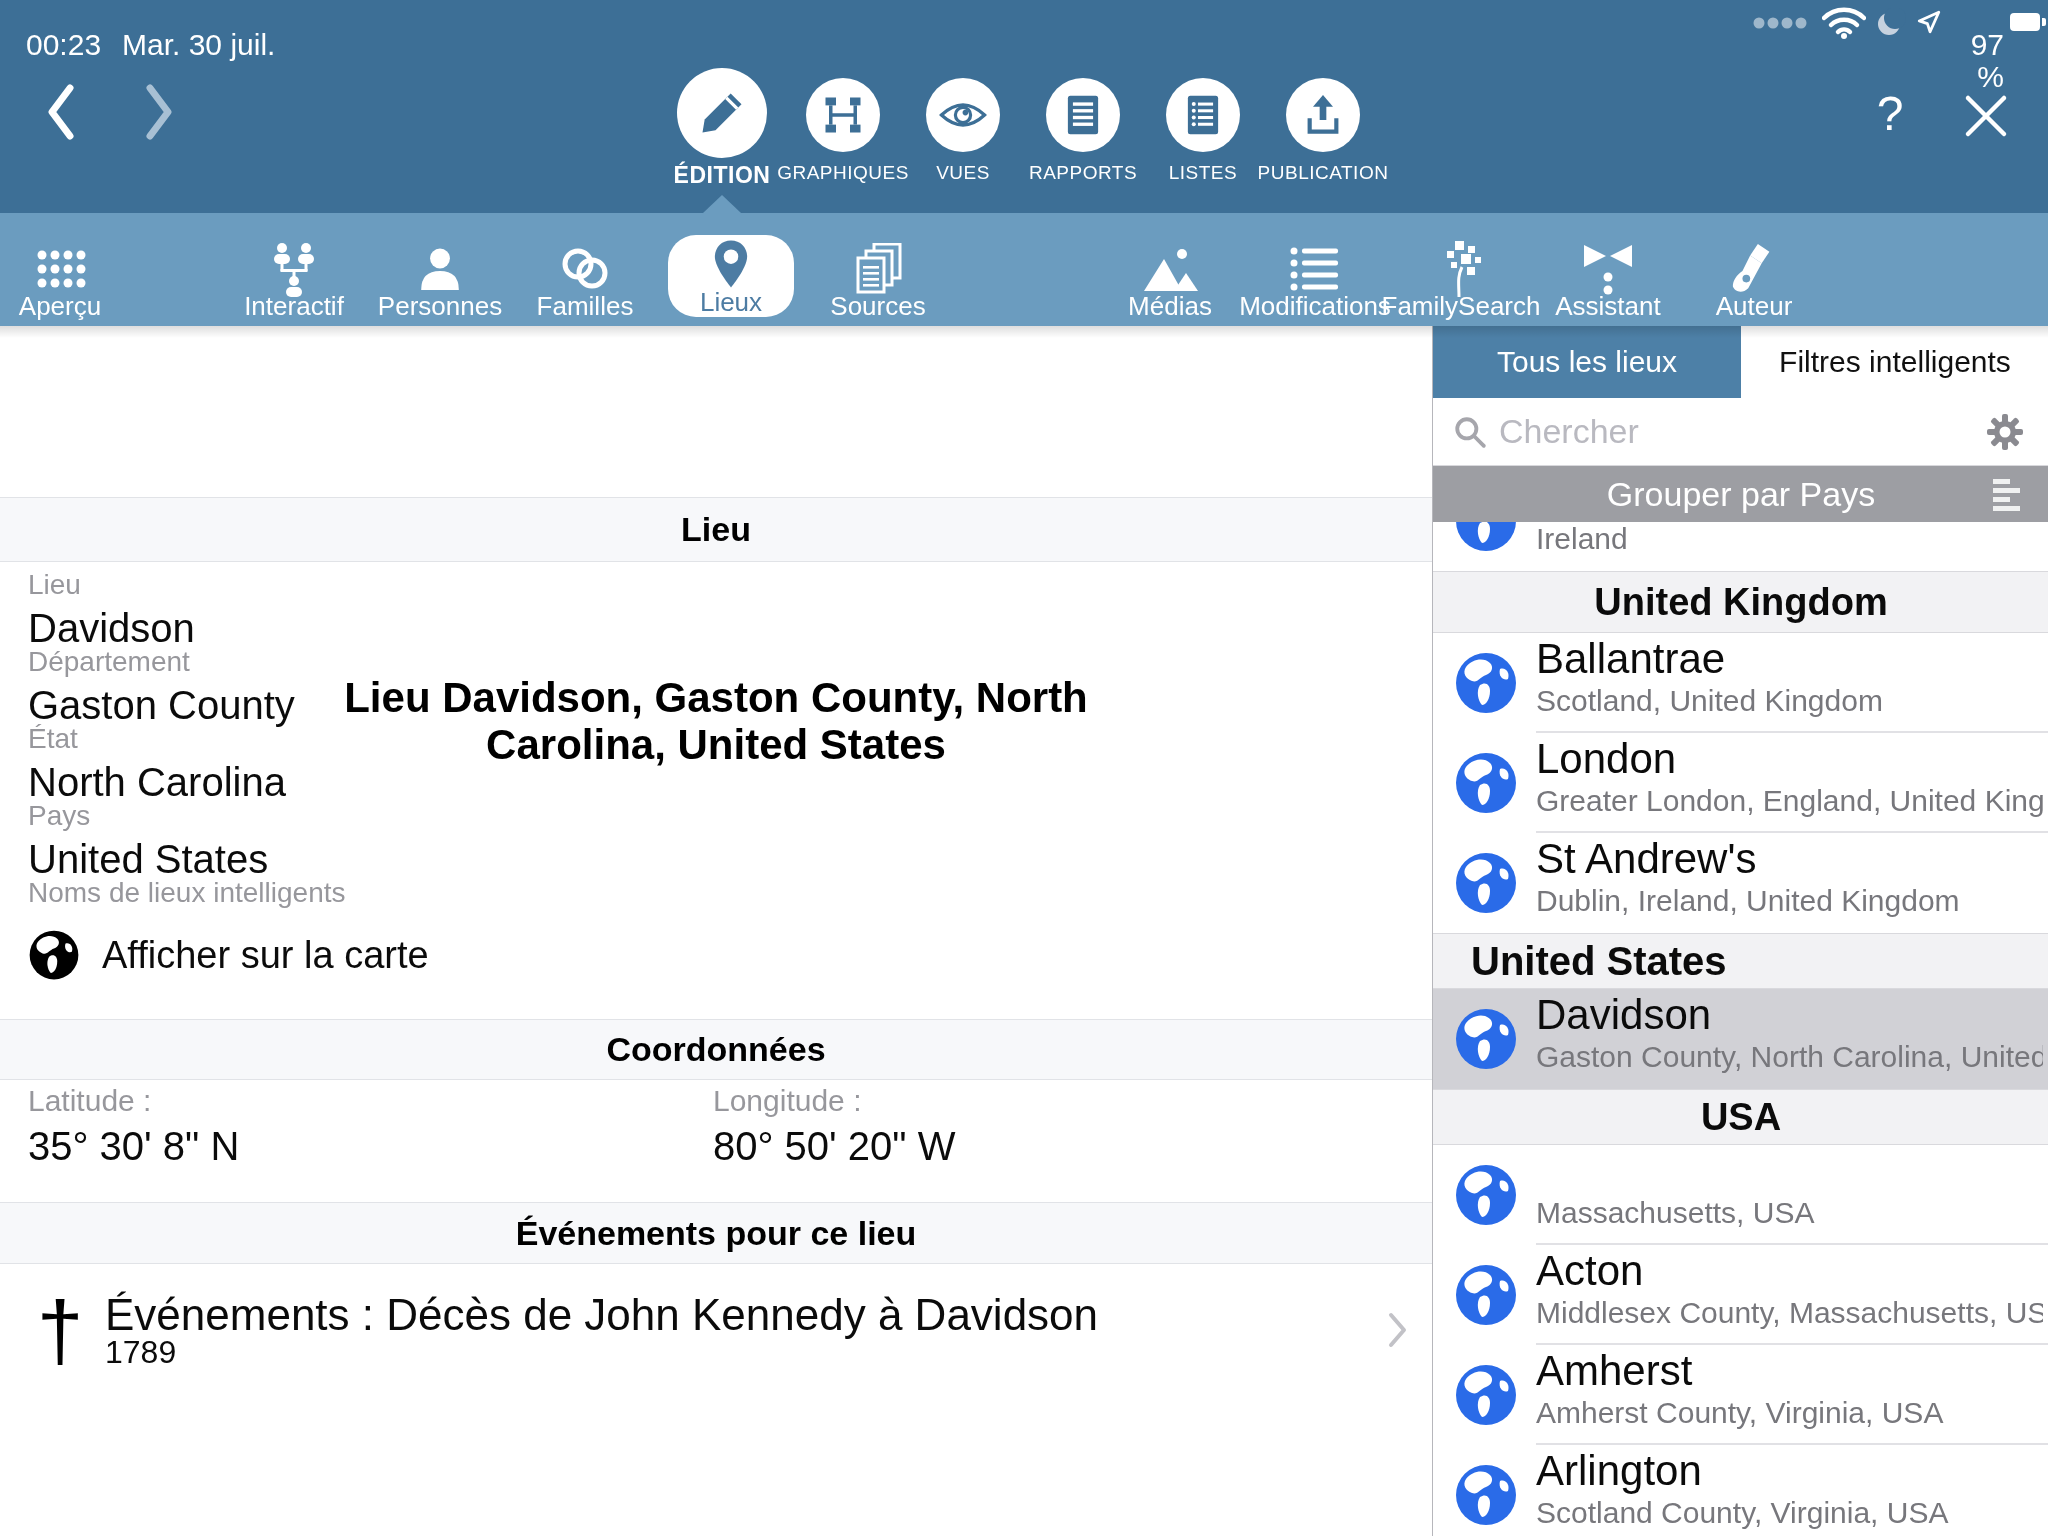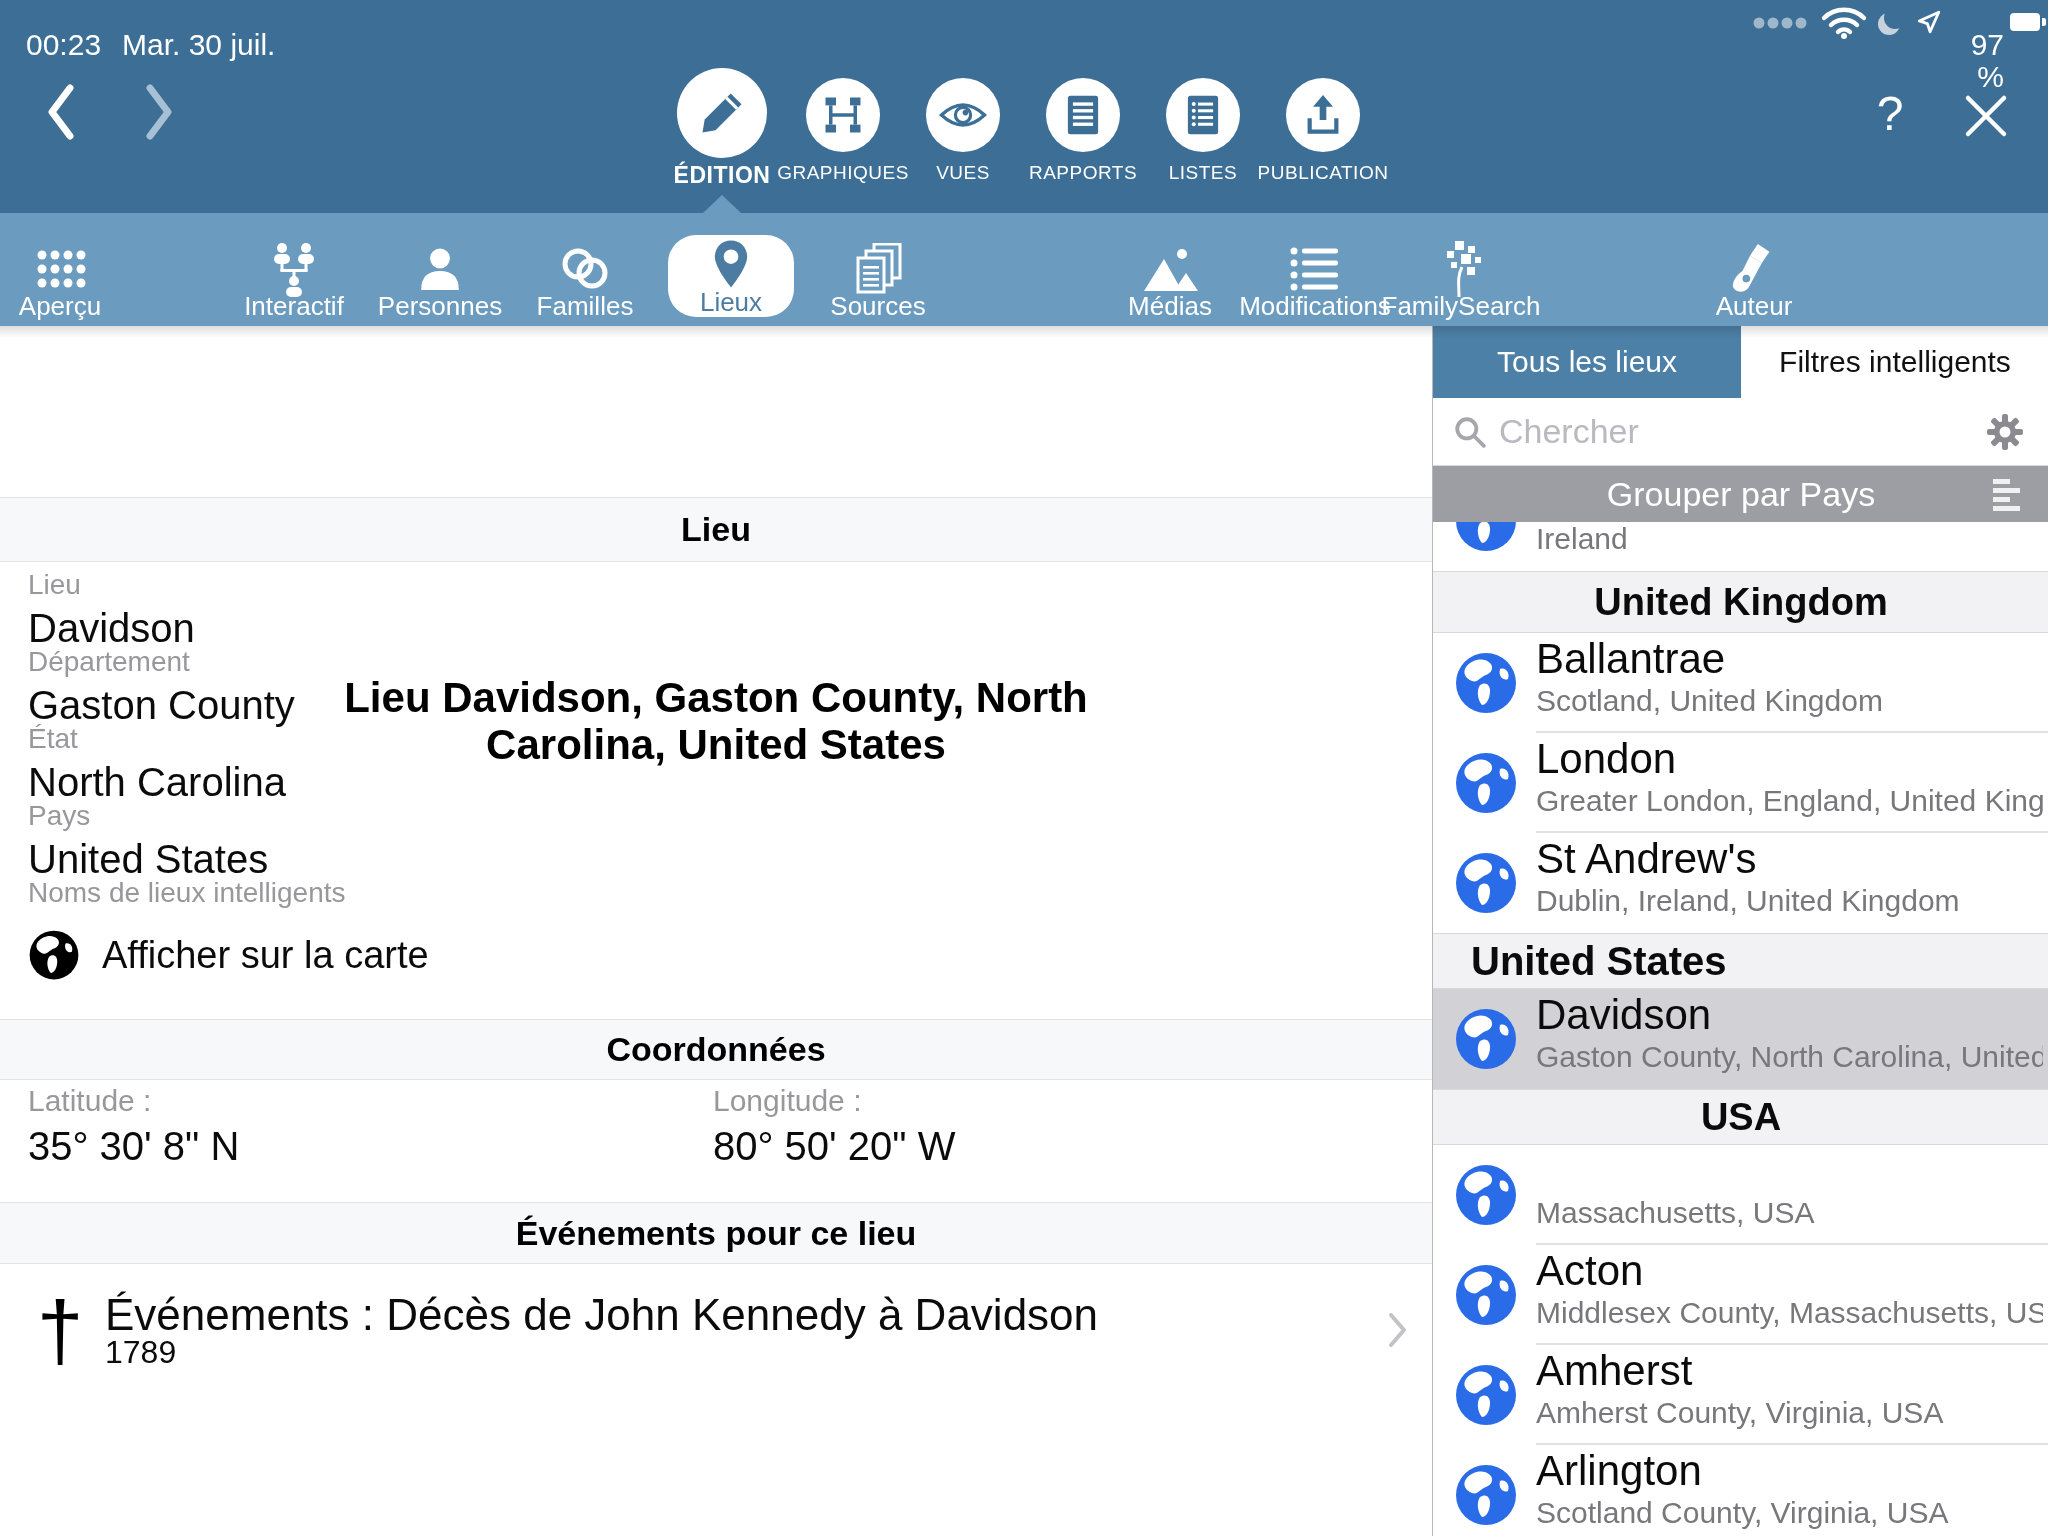--- a/index.html
+++ b/index.html
@@ -291,20 +291,31 @@
           <rect x="10" y="10" width="7" height="7"></rect>
           <rect x="24" y="13" width="10" height="10"></rect>
           <rect x="38" y="16" width="6" height="6"></rect>
           <rect x="14" y="21" width="6" height="6"></rect>
           <rect x="30" y="26" width="8" height="8"></rect>
           <path d="M22 56 C22 44 20 36 25 26" fill="none" stroke="#fff" stroke-width="3"></path>
         </svg>
     </div>
     <div class="nlabel">FamilySearch</div>
   </div>
+  <div class="nav-item" style="left:1518px;">
+    <div class="nicon">
+      <svg width="52" height="56" viewBox="0 0 52 56" fill="#fff">
+          <polygon points="2,4 24,15 2,26"></polygon>
+          <polygon points="50,4 28,15 50,26"></polygon>
+          <circle cx="26" cy="36" r="4.5"></circle>
+          <circle cx="26" cy="49" r="4.5"></circle>
+        </svg>
+    </div>
+    <div class="nlabel">Assistant</div>
+  </div>
   <div class="nav-item" style="left:1664px;">
     <div class="nicon">
       <svg width="50" height="56" viewBox="0 0 52 56" fill="#fff">
           <polygon points="30,2 42,10 34,22 22,14"></polygon>
           <path d="M22 14 L34 22 L20 48 C14 54 6 52 4 46 C4 40 8 34 14 30 Z"></path>
           <circle cx="18" cy="38" r="4" fill="#6b9cbf"></circle>
         </svg>
     </div>
     <div class="nlabel">Auteur</div>
   </div>

